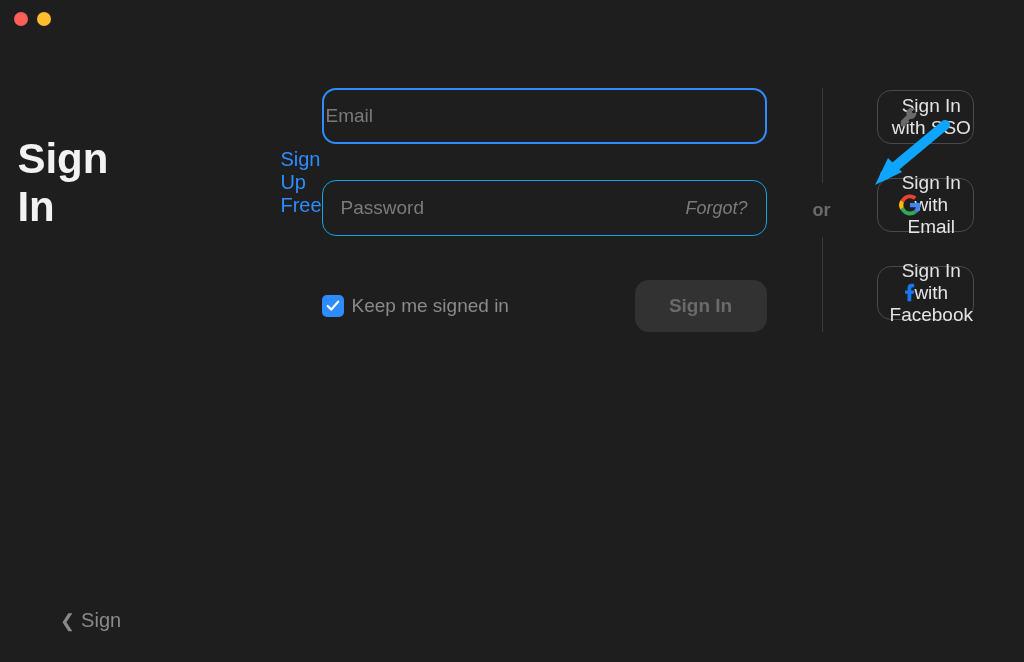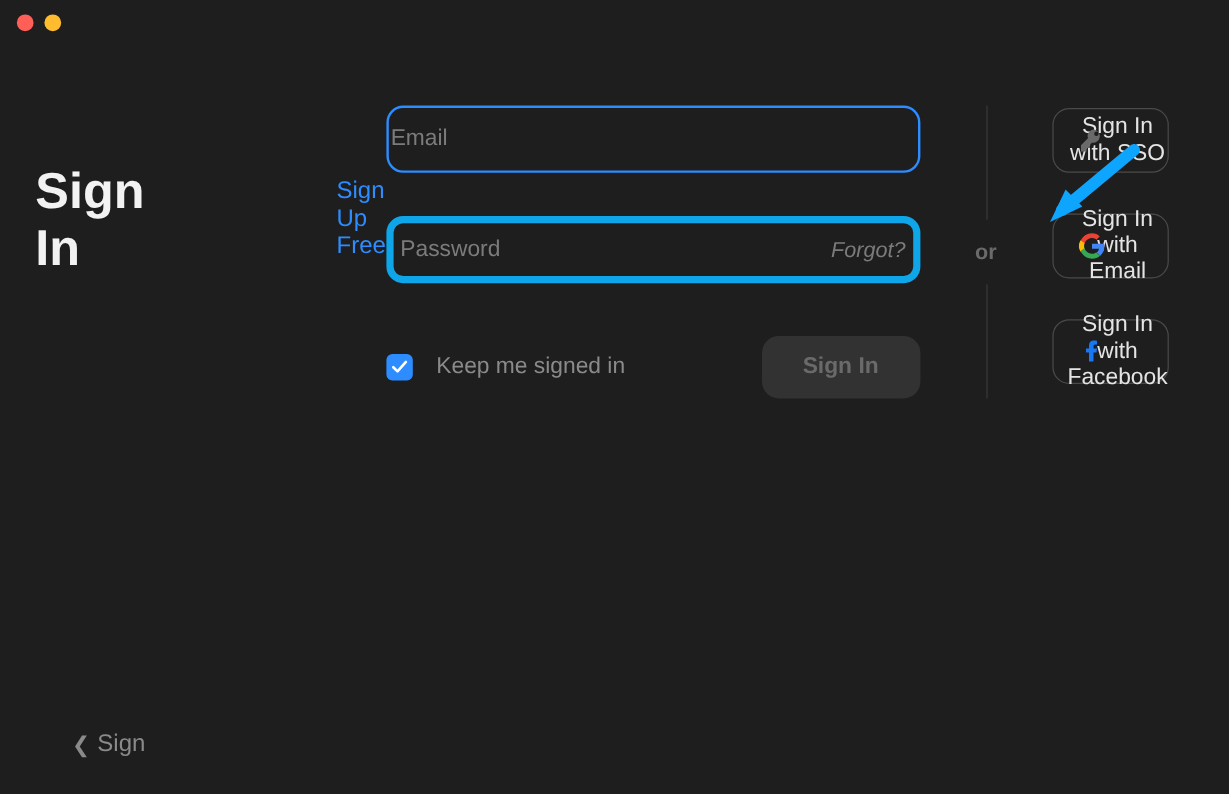--- a/index.html
+++ b/index.html
@@ -40,20 +40,21 @@
   .title {
     font-size: 42px;
     font-weight: 700;
     color: #f2f2f2;
   }
   .signup-link {
     font-size: 20px;
     color: #2d8cff;
     font-weight: 500;
     cursor: pointer;
+    margin-left: 12px;
   }
 
   .columns {
     display: flex;
     align-items: stretch;
   }
   .col-left {
     width: 445px;
     display: flex;
     flex-direction: column;
@@ -84,25 +85,25 @@
     flex-direction: column;
     gap: 34px;
     padding-top: 2px;
   }
 
   
   .input-wrap {
     position: relative;
     width: 100%;
     height: 56px;
-    border: 6px solid #0ea5e9;
+    border: 1px solid #0ea5e9;
     border-radius: 14px;
     display: flex;
     align-items: center;
-    padding: 0 6px;
+    padding: 0 18px;
   }
   .input-wrap.focused {
     border: 2px solid #2d8cff;
     padding: 0 2px;
   }
   .input-wrap input {
     flex: 1;
     background: transparent;
     border: none;
     outline: none;
@@ -122,21 +123,21 @@
 
   .row-keep {
     margin-top: 44px;
     display: flex;
     align-items: center;
     justify-content: space-between;
   }
   .keep-left {
     display: flex;
     align-items: center;
-    gap: 20px;
+    gap: 8px;
     color: #8a8a8a;
     font-size: 19px;
     cursor: pointer;
   }
   .chk {
     width: 22px; height: 22px;
     border-radius: 5px;
     background: #2d8cff;
     display: flex; align-items: center; justify-content: center;
   }

